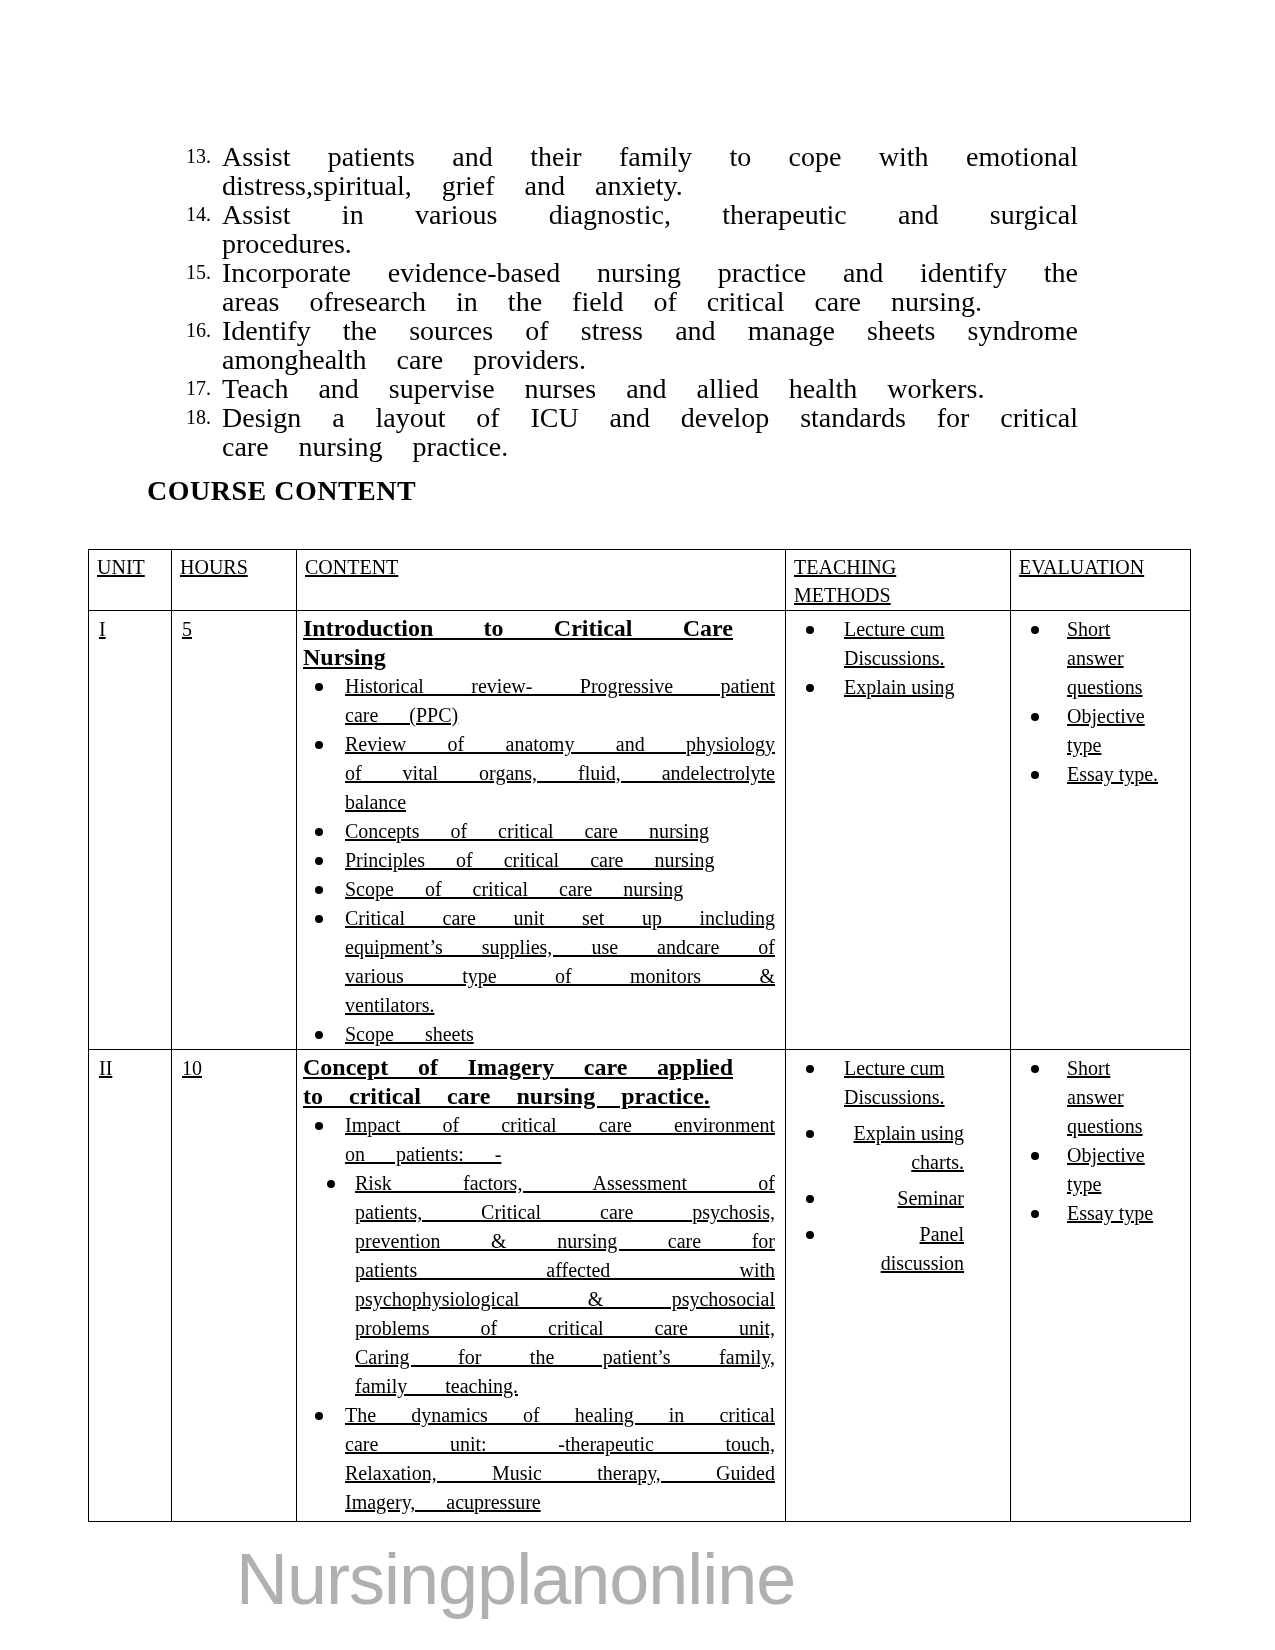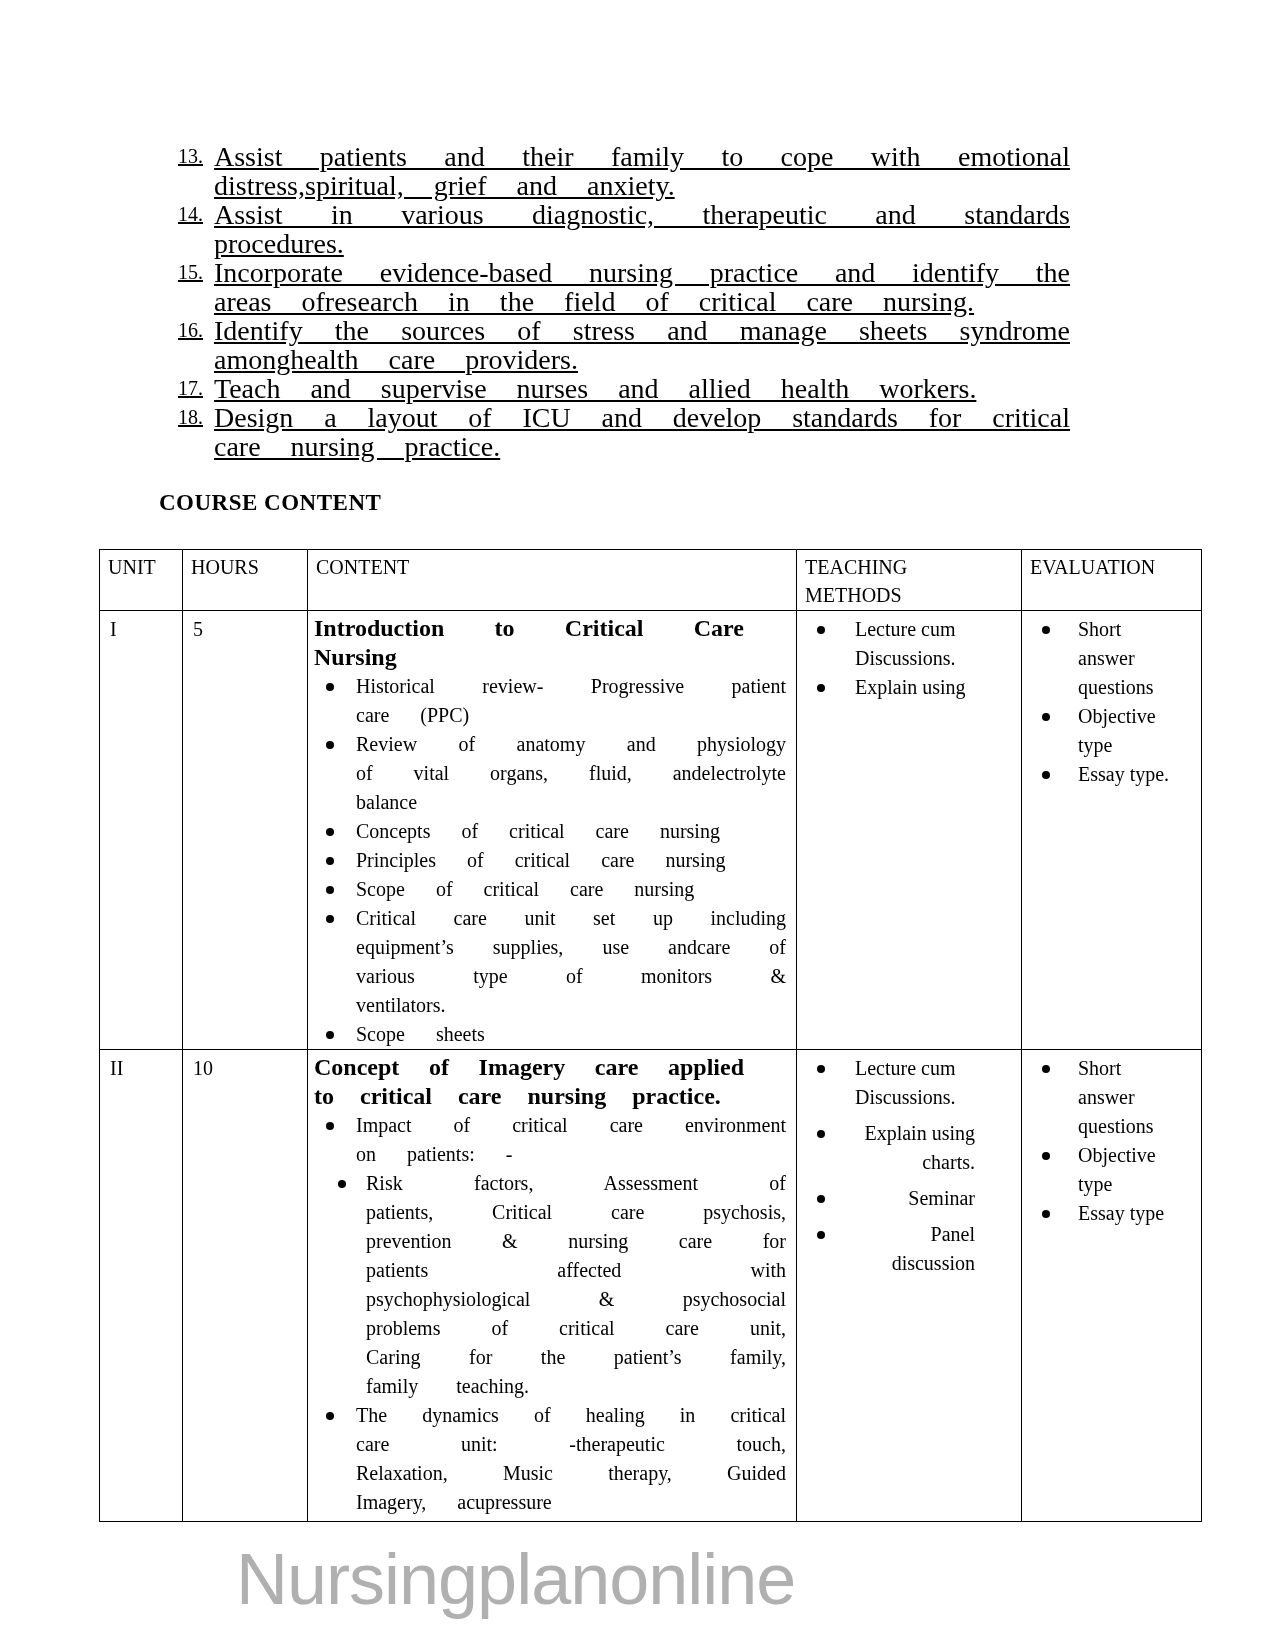--- a/index.html
+++ b/index.html
@@ -2,38 +2,38 @@
 <html><head>
 <meta charset="utf-8">
 <style>
   html,body { margin:0; padding:0; background:#ffffff; }
   .page {
     position:relative; width:1275px; height:1650px; background:#ffffff;
     font-family:"Liberation Serif", serif; color:#000; overflow:hidden;
   }
 
   
-  .objectives { position:absolute; left:178px; top:142px; width:900px;text-decoration:underline; }
+  .objectives { position:absolute; left:186px; top:142px; width:900px; }
   .obj-item { display:flex; }
   .obj-num { flex:0 0 36px; width:36px; font-size:20px; line-height:29px; }
   .obj-text {
     width:856px; font-size:28px; line-height:29px;
     text-align:justify; word-spacing:23px;
   }
 
   
   .section-heading {
-    position:absolute; left:143px; top:472px; margin:16px;
-    font-size:23px; line-height:29px; font-weight:bold; letter-spacing:0.5px;
+    position:absolute; left:143px; top:472px; margin:4px;
+    font-size:28px; line-height:29px; font-weight:bold; letter-spacing:0.5px;
   }
 
   
   table.course {
-    position:absolute; left:99px; top:549px; width:1102px;
-    border-collapse:collapse; table-layout:fixed;
+    position:absolute; left:88px; top:549px; width:1102px;
+    border-collapse:collapse; table-layout:fixed;text-decoration:underline;
   }
   table.course col.c-unit  { width:83px; }
   table.course col.c-hours { width:125px; }
   table.course col.c-content { width:489px; }
   table.course col.c-teach { width:225px; }
   table.course col.c-eval  { width:180px; }
 
   table.course th, table.course td {
     border:1.5px solid #000; vertical-align:top; text-align:left;
     font-weight:normal; font-size:20px; line-height:28px;
@@ -89,21 +89,21 @@
 
 <div class="page">
 
   <section class="objectives">
     <div class="obj-item">
       <span class="obj-num">13.</span>
       <span class="obj-text">Assist patients and their family to cope with emotional distress,spiritual, grief and anxiety.</span>
     </div>
     <div class="obj-item">
       <span class="obj-num">14.</span>
-      <span class="obj-text">Assist in various diagnostic, therapeutic and standards procedures.</span>
+      <span class="obj-text">Assist in various diagnostic, therapeutic and surgical procedures.</span>
     </div>
     <div class="obj-item">
       <span class="obj-num">15.</span>
       <span class="obj-text">Incorporate evidence-based nursing practice and identify the areas ofresearch in the field of critical care nursing.</span>
     </div>
     <div class="obj-item">
       <span class="obj-num">16.</span>
       <span class="obj-text">Identify the sources of stress and manage sheets syndrome amonghealth care providers.</span>
     </div>
     <div class="obj-item">

